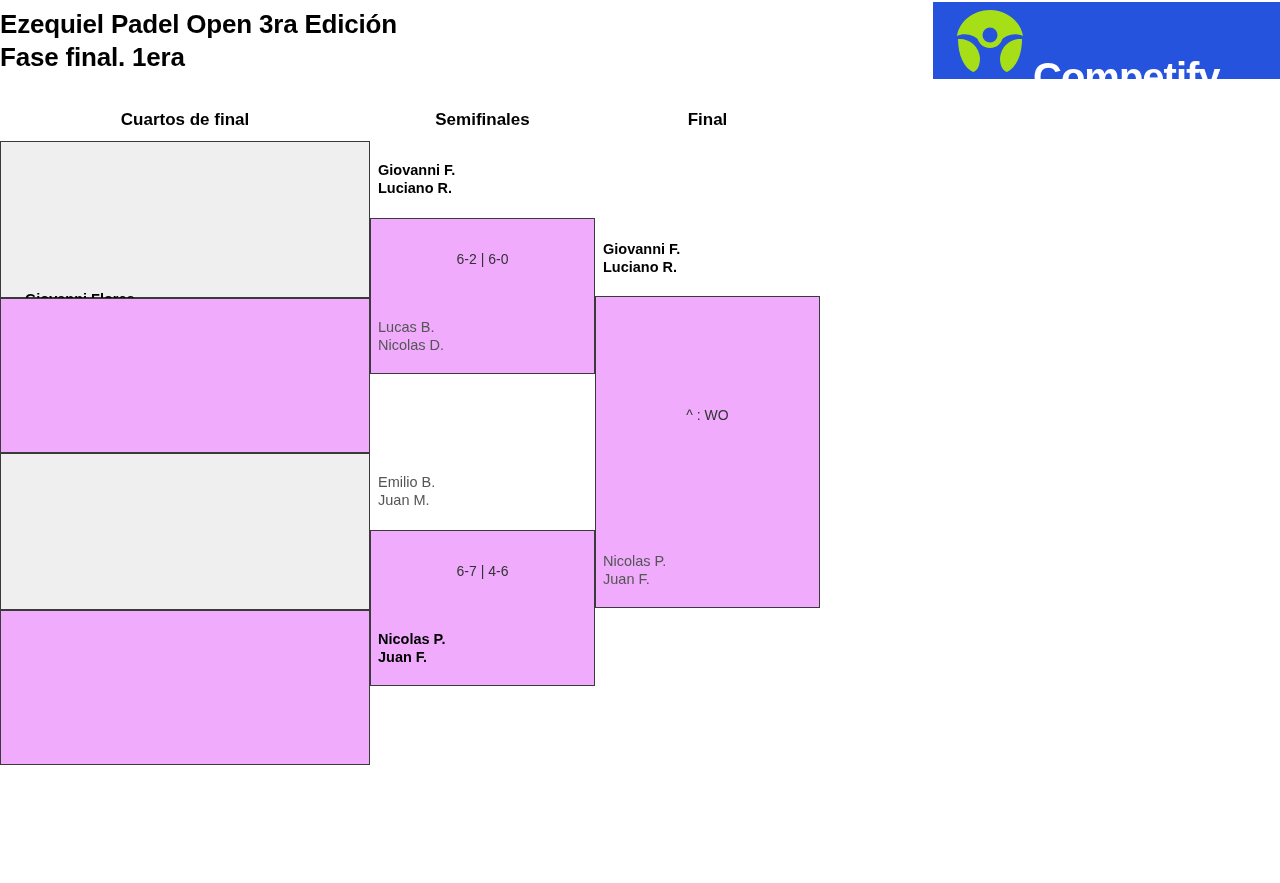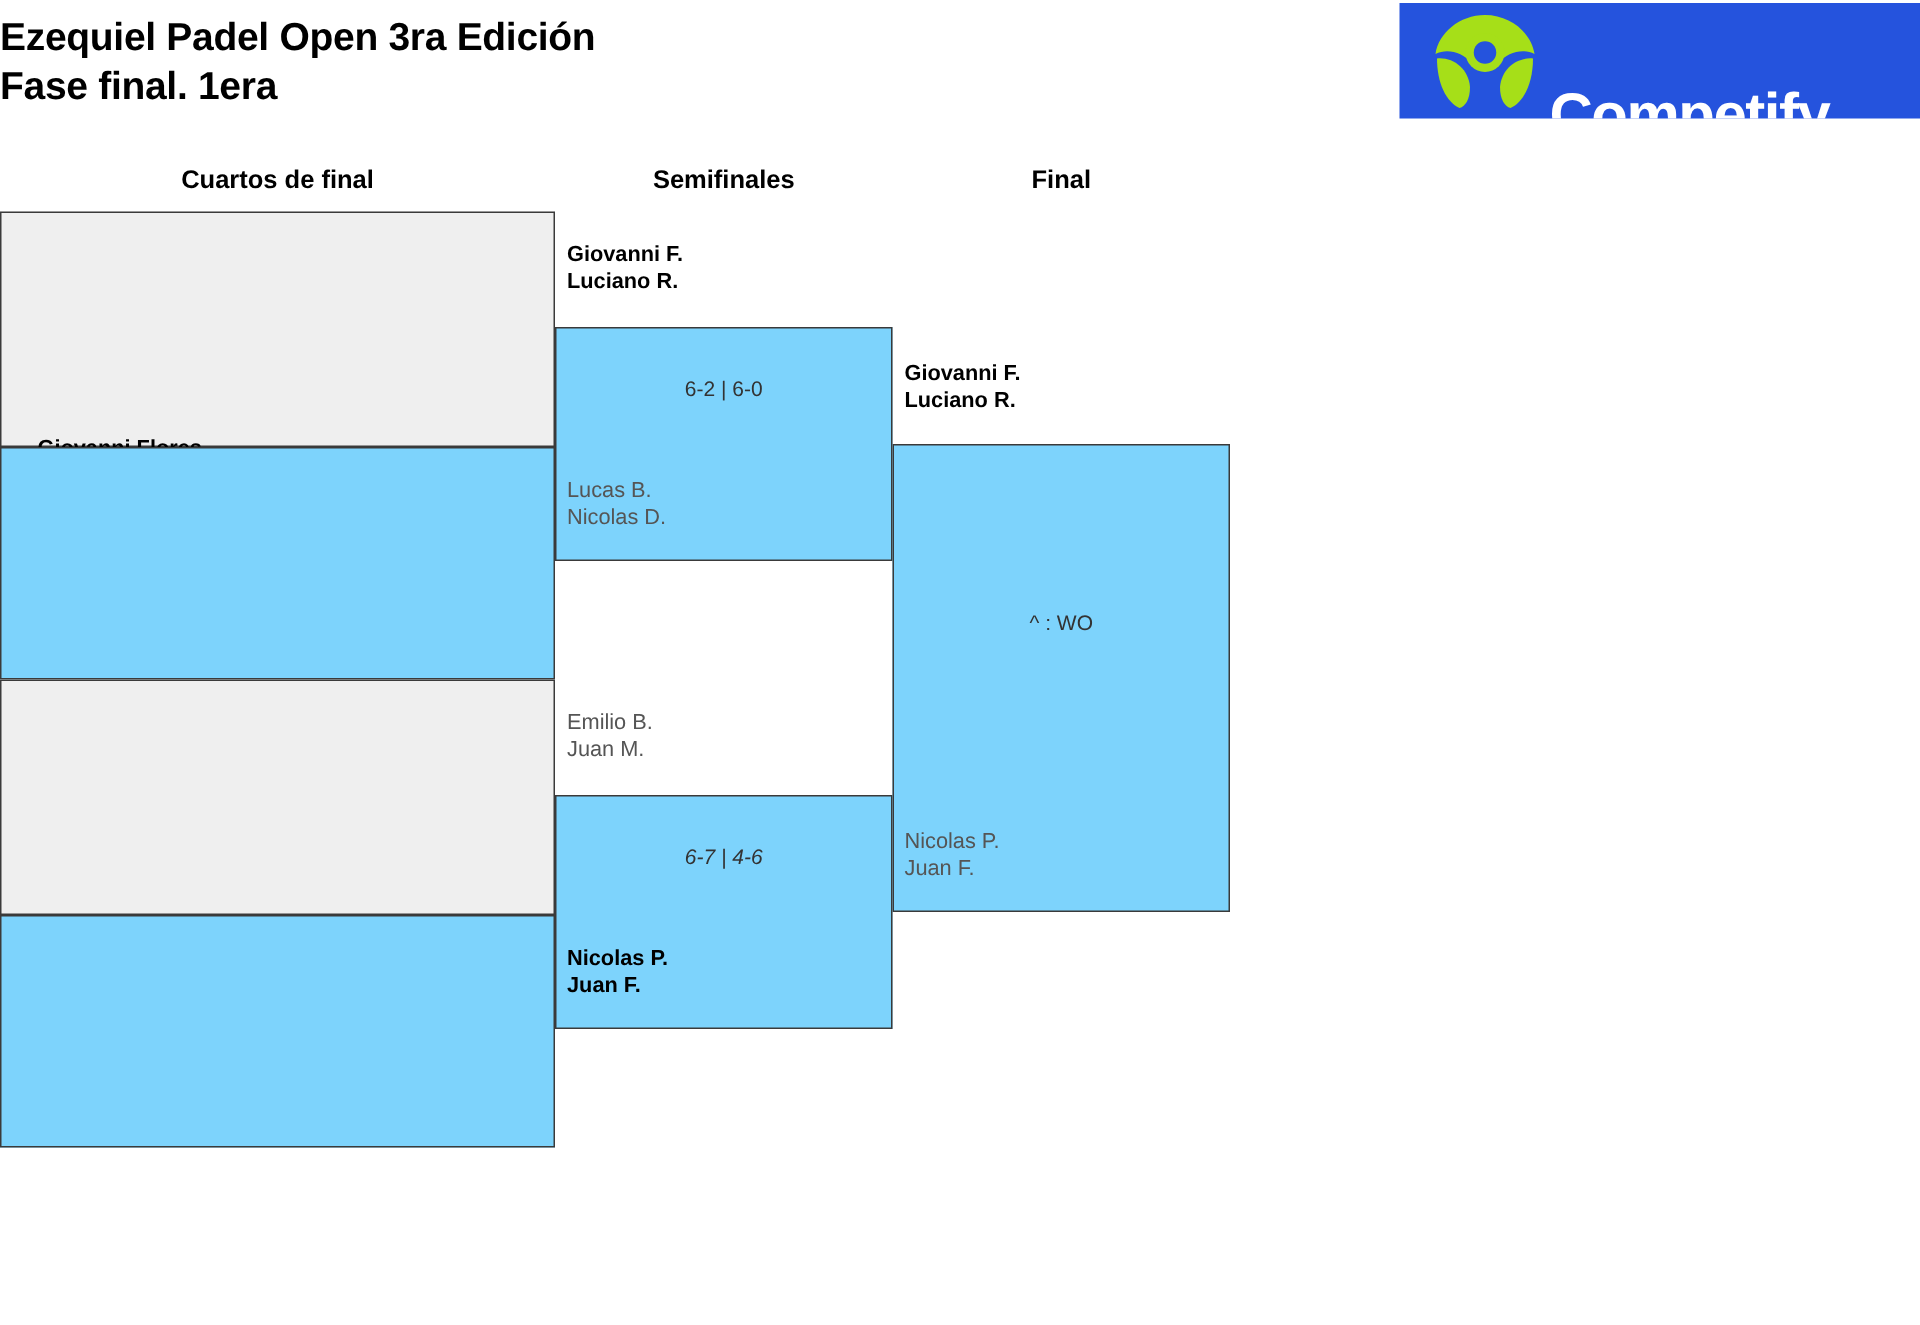--- a/index.html
+++ b/index.html
@@ -69,21 +69,21 @@
   }
   #round-header-0 { left: 0px;   top: 110px; width: 370px; }
   #round-header-1 { left: 370px; top: 110px; width: 225px; }
   #round-header-2 { left: 595px; top: 110px; width: 225px; }
 
   
   .match-box {
     position: absolute;
     box-sizing: border-box;
     border: 1px solid #3a3a3a;
-    background: #7dd3fc;
+    background: #f0abfc;
   }
   .match-box.shaded { background: #EFEFEF; }
 
   .competitor {
     position: absolute;
     left: 0;
     width: 100%;
     box-sizing: border-box;
     padding-left: 24px;
     font-size: 14.5px;
@@ -180,21 +180,21 @@
   <div class="competitor winner" style="top:-58px;padding-left:7px;">Giovanni F.
 Luciano R.</div>
   <div class="score" style="top:31px;">6-2 | 6-0</div>
   <div class="competitor loser" style="top:99px;padding-left:7px;">Lucas B.
 Nicolas D.</div>
 </div>
 
 <div class="match-box r2" style="top:530px;height:156px;">
   <div class="competitor loser" style="top:-58px;padding-left:7px;">Emilio B.
 Juan M.</div>
-  <div class="score" style="top:31px;font-style:italic;">6-7 | 4-6</div>
+  <div class="score" style="top:31px;">6-7 | 4-6</div>
   <div class="competitor winner" style="top:99px;padding-left:7px;">Nicolas P.
 Juan F.</div>
 </div>
 
 <div class="match-box r3" style="top:296px;height:312px;">
   <div class="competitor winner" style="top:-57px;padding-left:7px;">Giovanni F.
 Luciano R.</div>
   <div class="score" style="top:109px;">^ : WO</div>
   <div class="competitor loser" style="top:255px;padding-left:7px;">Nicolas P.
 Juan F.</div>

